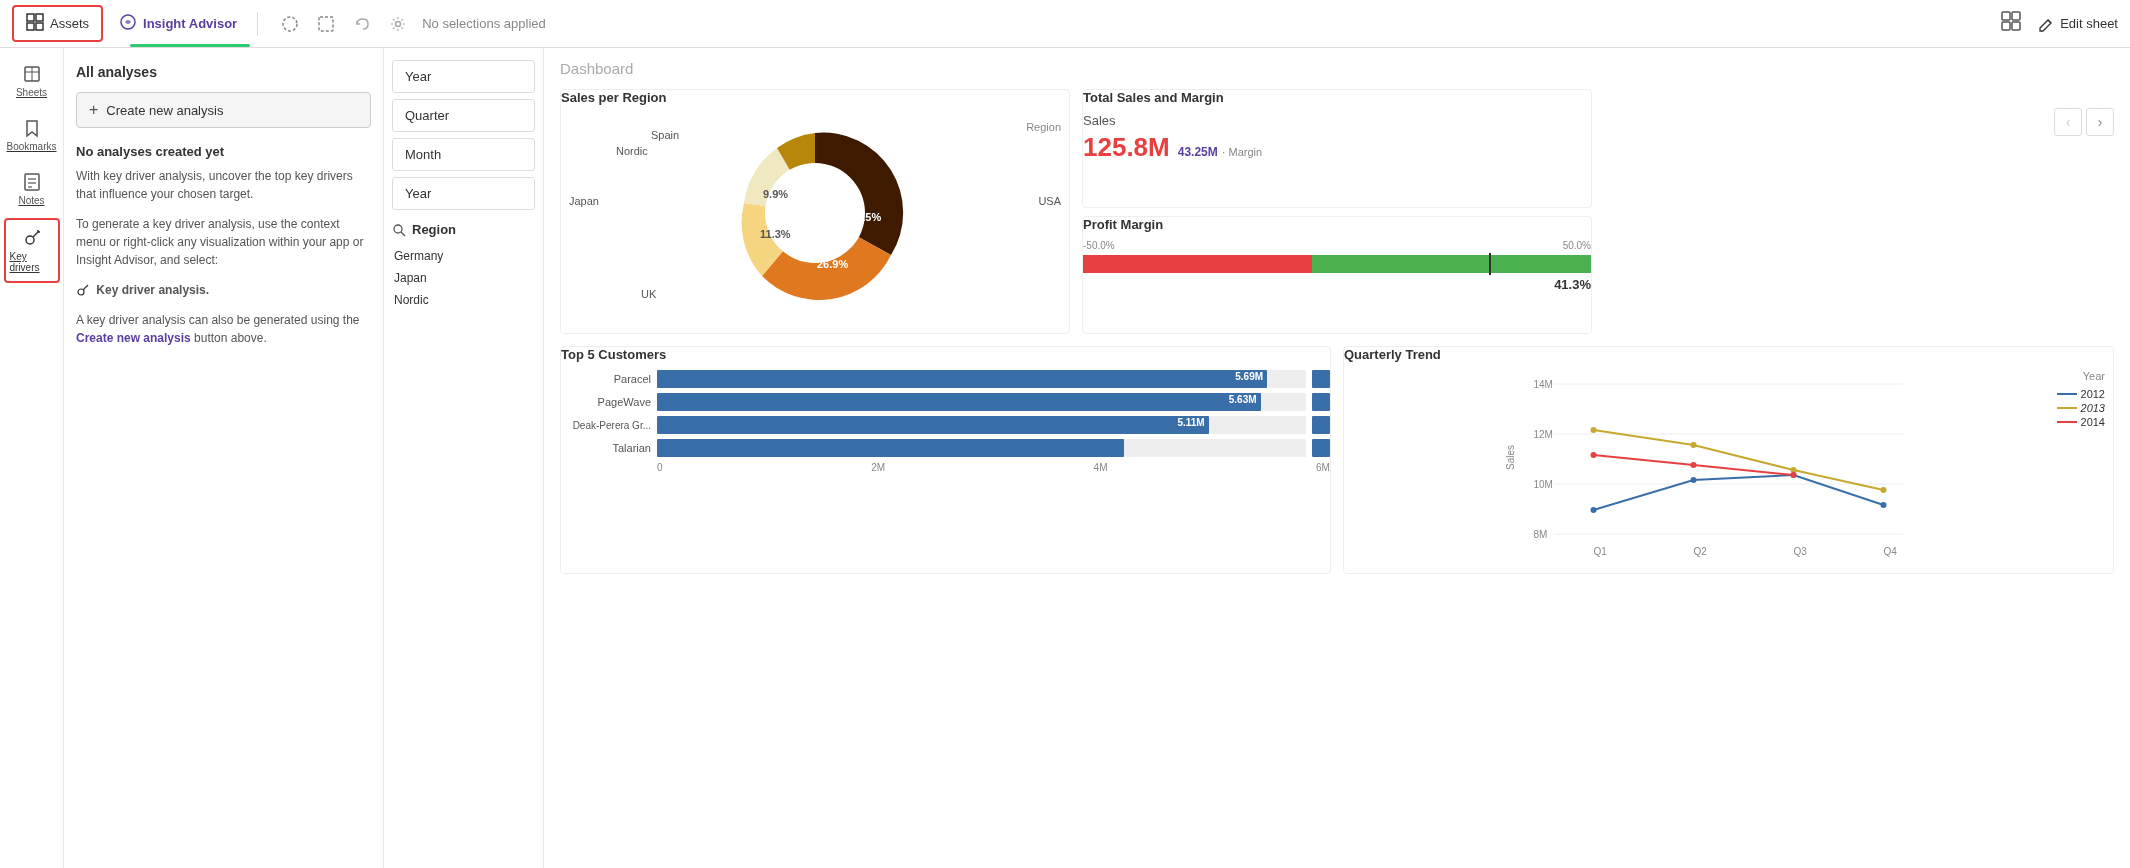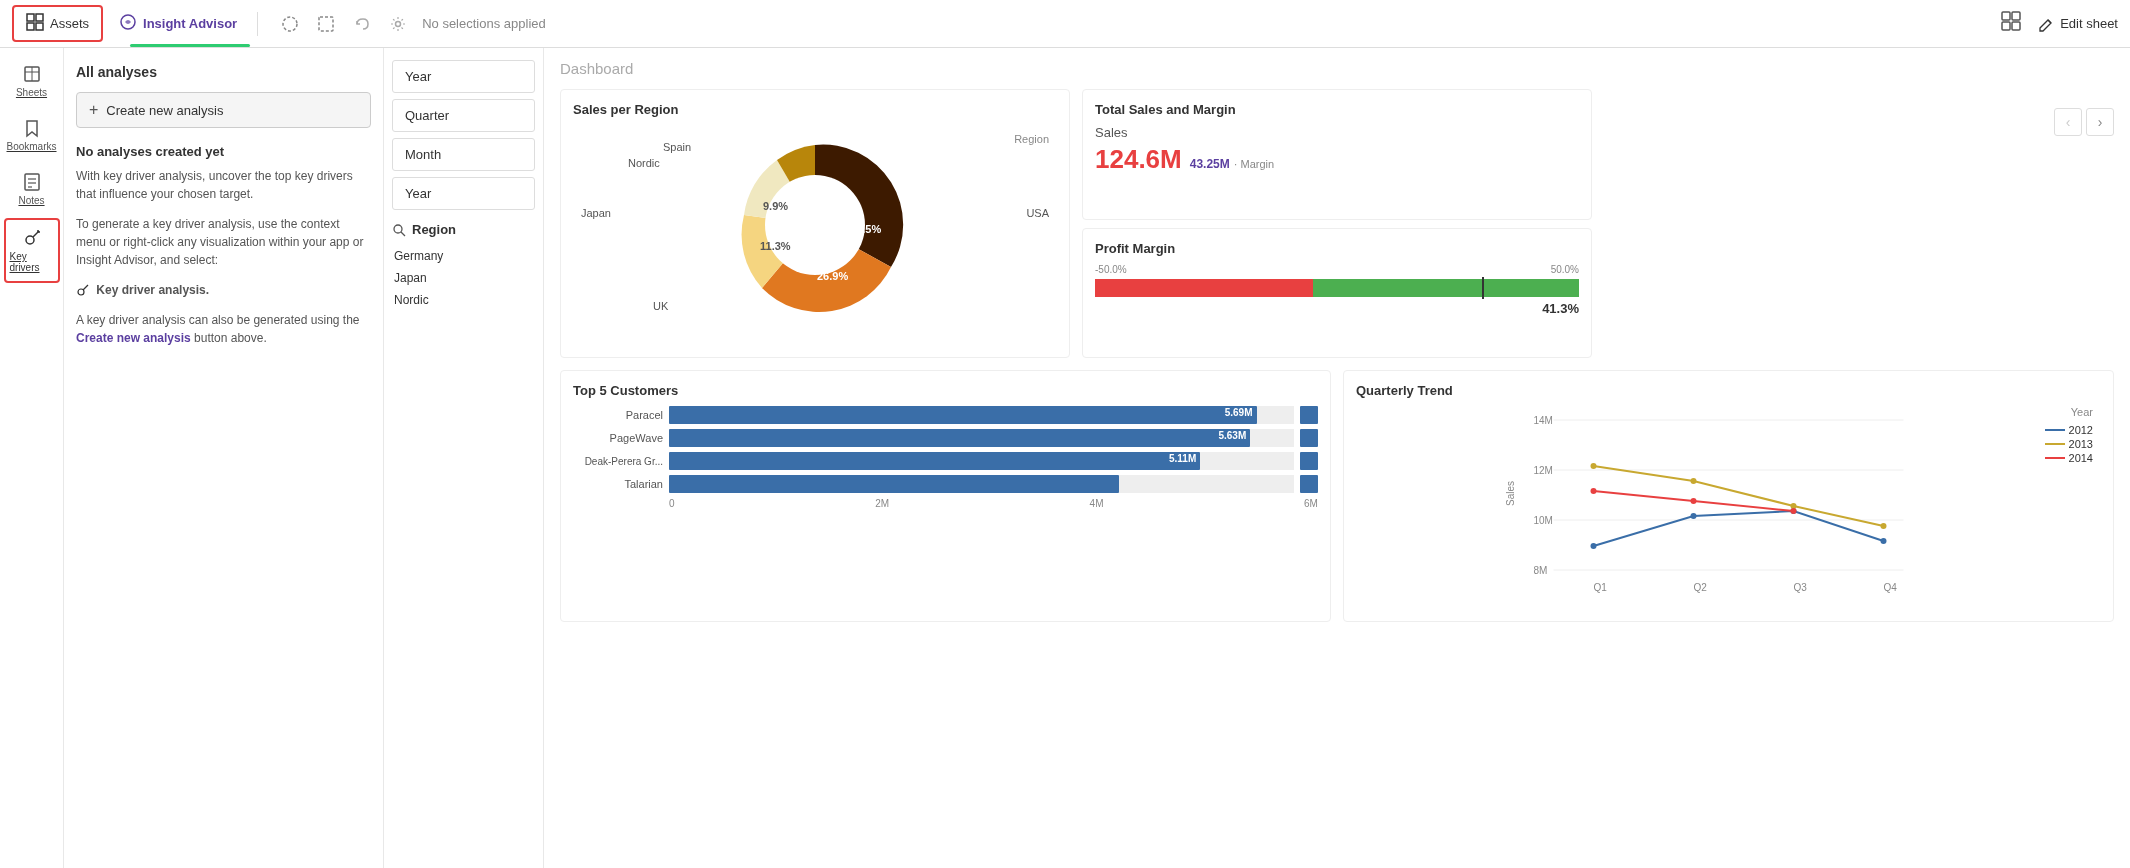--- a/index.html
+++ b/index.html
@@ -110,21 +110,21 @@
 
     
     .dashboard-content {
       flex: 1; padding: 12px 16px; overflow-y: auto; background: #fff;
     }
     .dashboard-title {
       font-size: 15px; font-weight: 300; color: #aaa; margin-bottom: 12px;
     }
     .chart-card {
       background: #fff; border: 1px solid #eee; border-radius: 4px;
-      padding: 12px; position: relative;
+      position: relative;
     }
     .chart-title {
       font-size: 13px; font-weight: 700; color: #333; margin-bottom: 8px;
     }
 
     
     .sales-big { font-size: 13px; font-weight: 400; color: #555; margin-bottom: 4px; }
     .sales-value { font-size: 26px; font-weight: 700; color: #e84040; }
     .margin-value { font-size: 12px; color: #5b3fa0; font-weight: 600; }
     .margin-label { font-size: 11px; color: #888; }
@@ -381,21 +381,21 @@
           <span style="position:absolute;top:82px;right:8px;font-size:11px;color:#555;">USA</span>
         </div>
       </div>
 
       <div style="display:flex;flex-direction:column;gap:8px;">
 
         <div class="chart-card" style="flex:1;">
           <div class="chart-title">Total Sales and Margin</div>
           <div class="sales-big">Sales</div>
           <div style="display:flex;align-items:baseline;gap:8px;margin-top:2px;">
-            <span class="sales-value">124.6M</span>
+            <span class="sales-value">125.8M</span>
             <span style="display:flex;align-items:baseline;gap:4px;">
               <span class="margin-value">43.25M</span>
               <span class="margin-label">· Margin</span>
             </span>
           </div>
         </div>
 
         <div class="chart-card" style="flex:1;">
           <div class="chart-title">Profit Margin</div>
           <div class="profit-scale">
@@ -468,21 +468,21 @@
         <div style="position:relative;">
           
           <div style="position:absolute;right:8px;top:0;font-size:11px;color:#888;">
             <div>Year</div>
           </div>
           <div style="position:absolute;right:8px;top:18px;font-size:11px;">
             <div style="display:flex;align-items:center;gap:4px;margin-bottom:2px;">
               <div style="width:20px;height:2px;background:#3a6ea8;"></div>
               <span>2012</span>
             </div>
-            <div style="display:flex;align-items:center;gap:4px;margin-bottom:2px;">
+            <div style="display:flex;align-items:center;gap:4px;margin-bottom:2px;font-style:italic;">
               <div style="width:20px;height:2px;background:#c8a830;"></div>
               <span>2013</span>
             </div>
             <div style="display:flex;align-items:center;gap:4px;">
               <div style="width:20px;height:2px;background:#e84040;"></div>
               <span>2014</span>
             </div>
           </div>
 
           <svg width="100%" height="200" viewBox="0 0 450 200">

